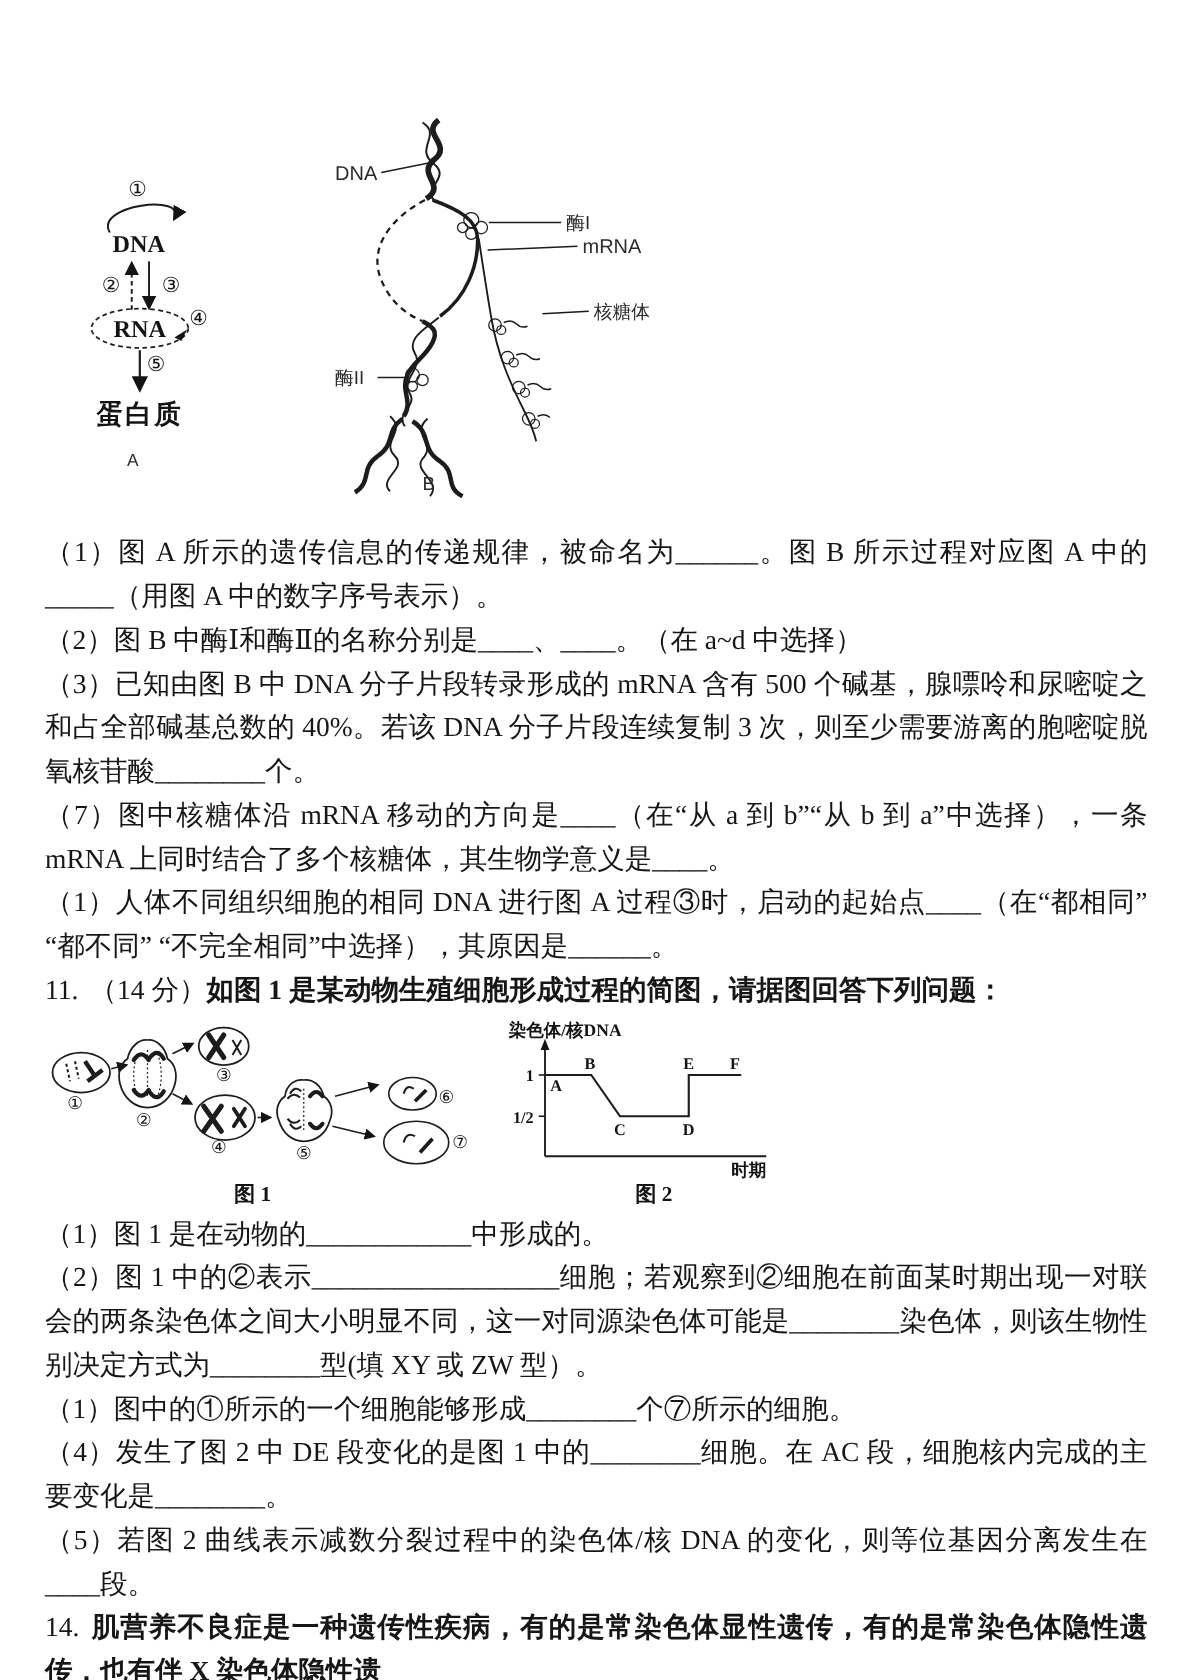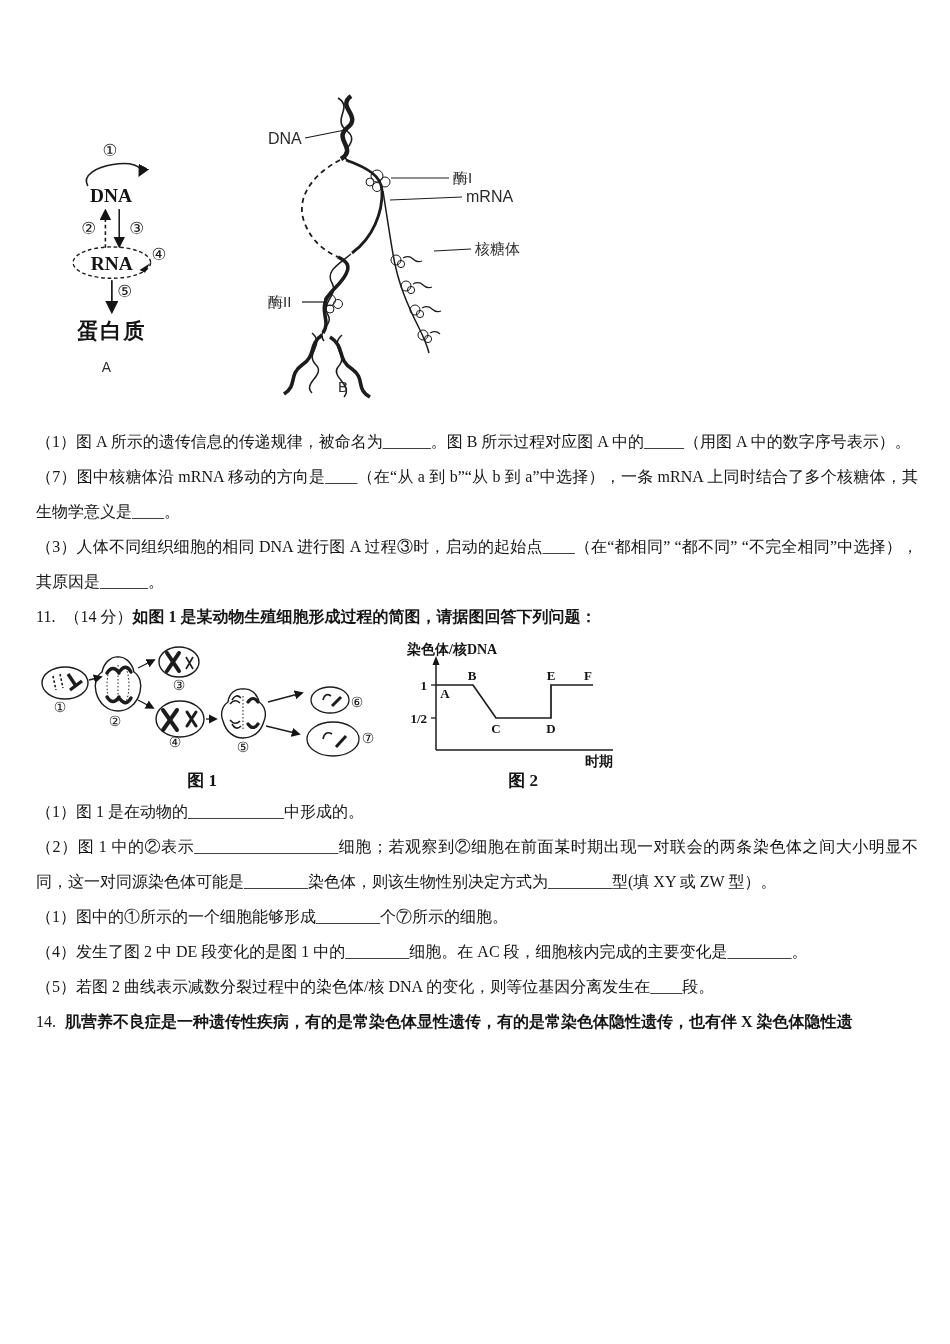--- a/index.html
+++ b/index.html
@@ -4,21 +4,21 @@
 <style>
   html,body{margin:0;padding:0;background:#fff;}
   .page{position:relative;width:950px;min-height:1344px;background:#fff;color:#161616;
         font-family:"Liberation Serif","DejaVu Serif",serif;overflow:hidden;}
   .fig-ab{position:relative;height:424px;}
   .diagA{position:absolute;left:62px;top:112px;width:120px;height:268px;}
   .diagB{position:absolute;left:250px;top:92px;width:295px;height:310px;}
   svg{overflow:visible;}
   .svgtext{font-family:"Liberation Serif","DejaVu Serif",serif;fill:#141414;}
   .sans{font-family:"Liberation Sans","DejaVu Sans",sans-serif;fill:#2b2b2b;}
-  .text-block{margin:0 32px 0 36px;font-size:16px;line-height:35px;text-align:justify;}
+  .text-block{margin:0 32px 0 36px;font-size:22px;line-height:35px;text-align:justify;}
   .text-block p{margin:0;}
   .bold{font-weight:bold;margin-top:44px;}
   .qnum{margin-right:9px;}
   .fig-row{display:flex;align-items:flex-start;gap:26px;margin:6px 0 2px 40px;}
   .stroke{stroke:#1c1c1c;fill:none;}
 </style>
 </head>
 <body>
 
 <div class="page">
@@ -126,22 +126,24 @@
       <g>
         <text x="18" y="215" font-size="15" class="sans">酶II</text>
         <line class="stroke" stroke-width="1.2" x1="52" y1="210" x2="77" y2="210"></line>
       </g>
       <text x="93" y="300" text-anchor="middle" font-size="15" class="sans">B</text>
     </svg>
   </div>
 
   <div class="text-block">
     <p>（1）图 A 所示的遗传信息的传递规律，被命名为______。图 B 所示过程对应图 A 中的_____（用图 A 中的数字序号表示）。</p>
+    <p>（2）图 B 中酶Ⅰ和酶Ⅱ的名称分别是____、____。（在 a~d 中选择）</p>
+    <p>（3）已知由图 B 中 DNA 分子片段转录形成的 mRNA 含有 500 个碱基，腺嘌呤和尿嘧啶之和占全部碱基总数的 40%。若该 DNA 分子片段连续复制 3 次，则至少需要游离的胞嘧啶脱氧核苷酸________个。</p>
     <p>（7）图中核糖体沿 mRNA 移动的方向是____（在“从 a 到 b”“从 b 到 a”中选择），一条 mRNA 上同时结合了多个核糖体，其生物学意义是____。</p>
-    <p>（3）人体不同组织细胞的相同 DNA 进行图 A 过程③时，启动的起始点____（在“都相同” “都不同” “不完全相同”中选择），其原因是______。</p>
+    <p>（1）人体不同组织细胞的相同 DNA 进行图 A 过程③时，启动的起始点____（在“都相同” “都不同” “不完全相同”中选择），其原因是______。</p>
     <p><span class="qnum">11.</span><span>（14 分）</span><span class="bold">如图 1 是某动物生殖细胞形成过程的简图，请据图回答下列问题：</span></p>
   </div>
 
   <div class="fig-row">
 
     <svg width="335" height="152" viewBox="0 0 335 152">
       <defs>
         <marker id="ahF" viewBox="0 0 10 10" refX="8" refY="5" markerWidth="7" markerHeight="7" orient="auto">
           <path d="M0,0 L10,5 L0,10 z" fill="#141414"></path>
         </marker>

